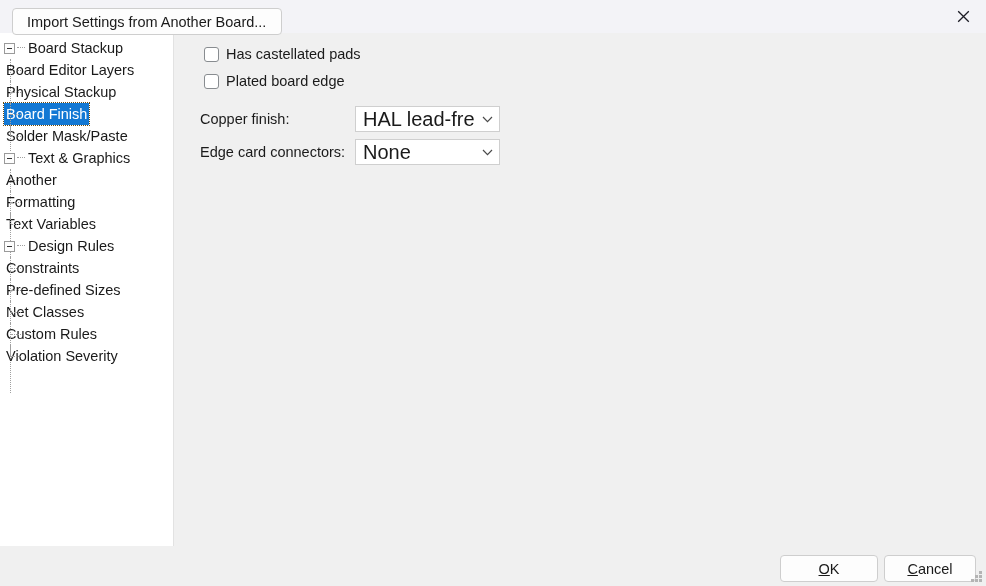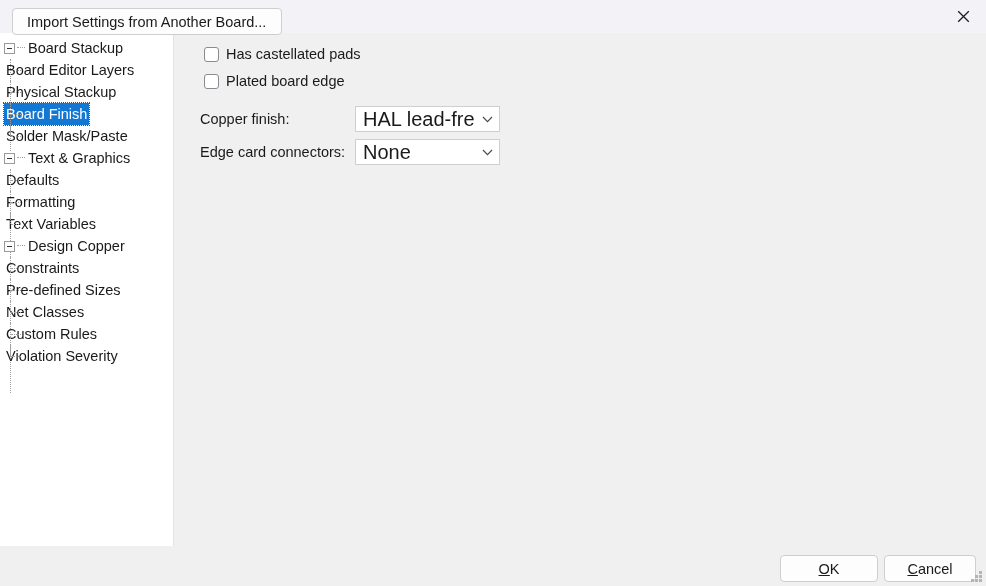--- a/index.html
+++ b/index.html
@@ -317,41 +317,41 @@
       <div class="tree-row root">
         <div class="expander"></div>
         <div class="stub"></div>
         <span class="tree-label">Text &amp; Graphics</span>
       </div>
       <div class="tree-row child">
         <div class="child-connector">
             <div class="v"></div>
             <div class="h"></div>
           </div>
-        <span class="tree-label">Defaults</span>
+        <span class="tree-label">Another</span>
       </div>
       <div class="tree-row child">
         <div class="child-connector">
             <div class="v"></div>
             <div class="h"></div>
           </div>
         <span class="tree-label">Formatting</span>
       </div>
       <div class="tree-row child">
         <div class="child-connector last">
             <div class="v"></div>
             <div class="h"></div>
           </div>
         <span class="tree-label">Text Variables</span>
       </div>
 
       <div class="tree-row root">
         <div class="expander"></div>
         <div class="stub"></div>
-        <span class="tree-label">Design Copper</span>
+        <span class="tree-label">Design Rules</span>
       </div>
       <div class="tree-row child">
         <div class="child-connector">
             <div class="v"></div>
             <div class="h"></div>
           </div>
         <span class="tree-label">Constraints</span>
       </div>
       <div class="tree-row child">
         <div class="child-connector">

